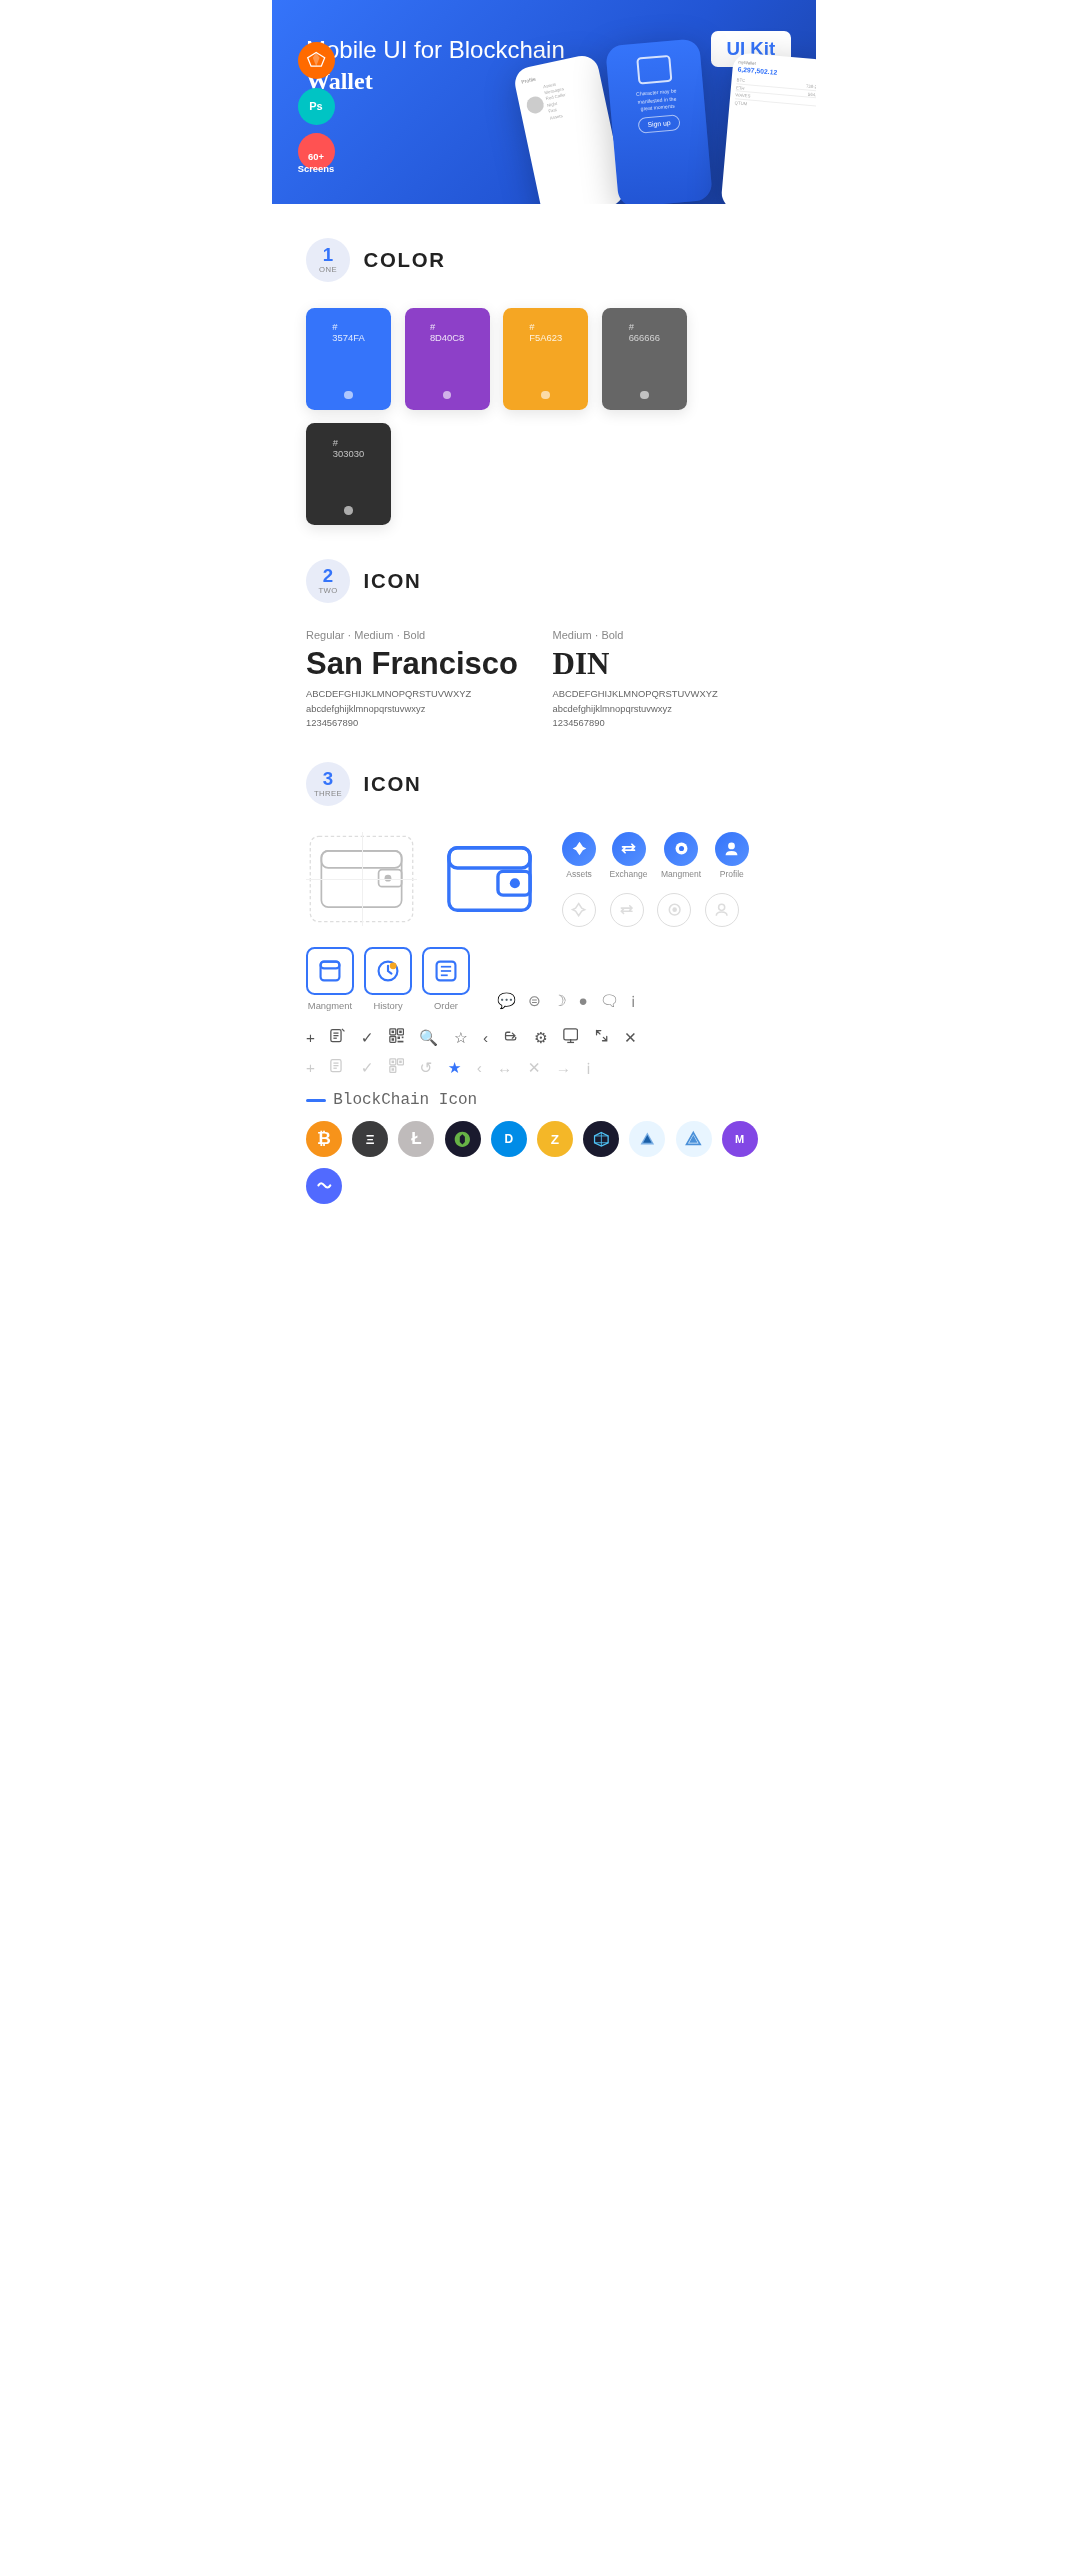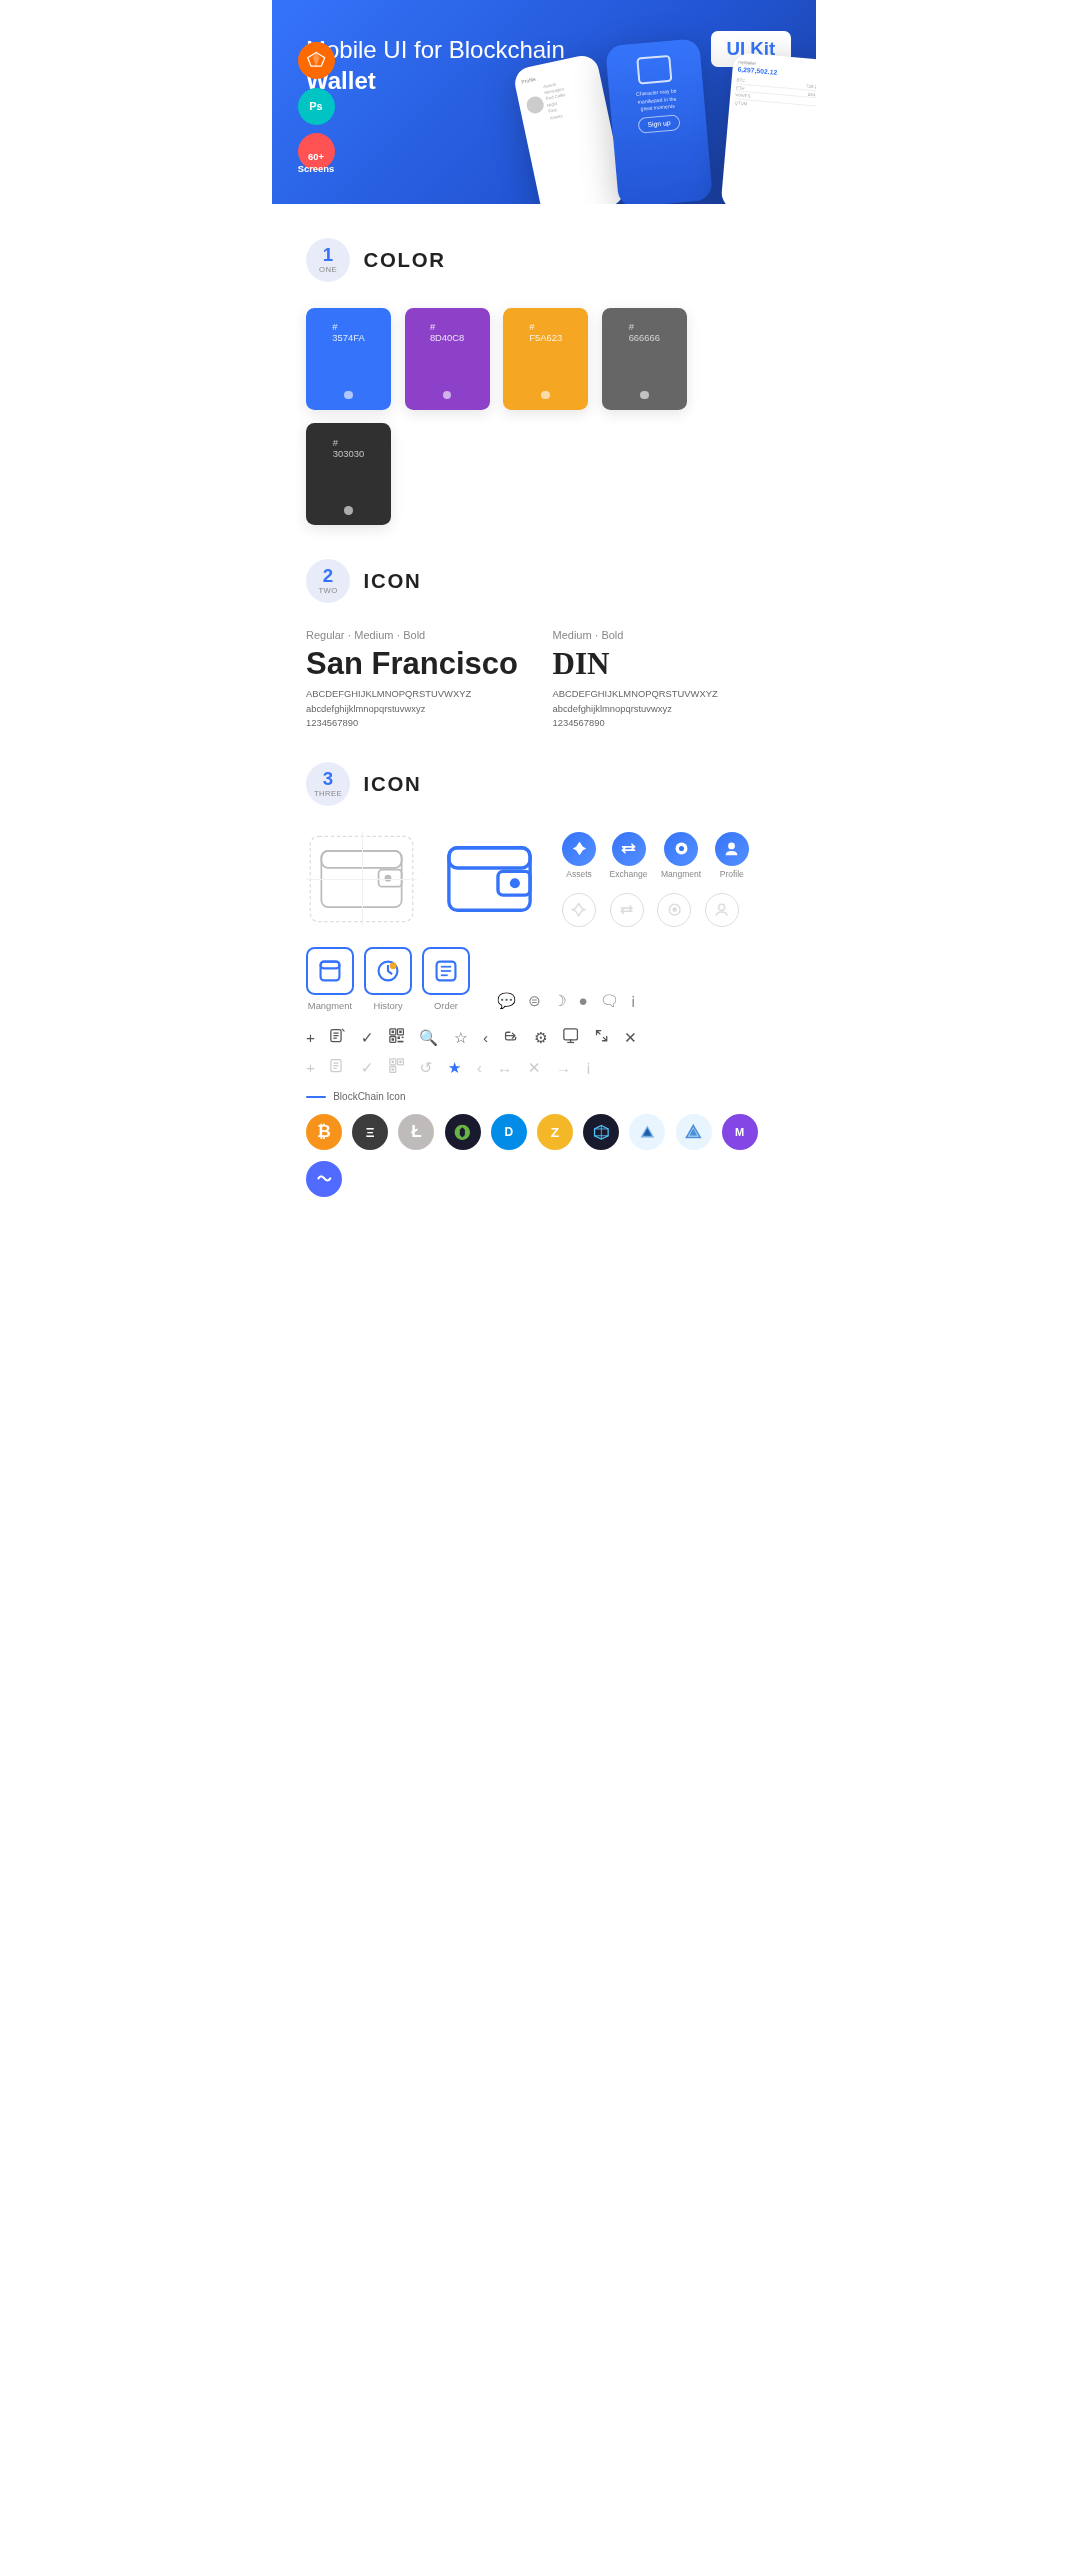--- a/index.html
+++ b/index.html
@@ -13,21 +13,21 @@
       overflow: hidden;
       min-height: 204px;
     }
     .hero-title {
       color: #fff;
       font-size: 24px;
       font-weight: 400;
       line-height: 1.3;
       max-width: 272px;
     }
-    .hero-title strong { font-weight: 800; }
+    .hero-title strong { font-weight: 800; font-family: Liberation Serif, serif; }
     .ui-kit-badge {
       position: absolute;
       top: 31px;
       right: 25.5px;
       background: #fff;
       color: #3574FA;
       font-size: 18.7px;
       font-weight: 700;
       padding: 6.8px 15.3px;
       border-radius: 6.8px;
@@ -167,21 +167,21 @@
 
     .icon-tools-row { display: flex; gap: 15.3px; flex-wrap: wrap; align-items: center; margin-bottom: 10.2px; }
     .icon-tool { font-size: 15.3px; color: #555; }
 
     .icon-tools-row-gray { display: flex; gap: 15.3px; flex-wrap: wrap; align-items: center; margin-bottom: 13.6px; }
     .icon-tool-gray { font-size: 15.3px; color: #ccc; }
     .icon-tool-gray.blue { color: #3574FA; }
 
     .blockchain-label-row { display: flex; align-items: center; gap: 6.8px; margin-bottom: 12px; }
     .blockchain-label-line { width: 20.4px; height: 2.6px; background: #3574FA; border-radius: 1.7px; }
-    .blockchain-label-text { font-size: 10px; color: #666; }
+    .blockchain-label-text { font-size: 16px; color: #666; font-family: Liberation Mono, monospace; }
 
     .crypto-icons-row { display: flex; gap: 10.2px; flex-wrap: wrap; align-items: center; }
     .crypto-icon { width: 36px; height: 36px; border-radius: 50%; display: flex; align-items: center; justify-content: center; font-size: 17px; font-weight: 700; flex-shrink: 0; }
     .crypto-btc { background: #F7931A; color: #fff; }
     .crypto-eth { background: #3C3C3D; color: #fff; }
     .crypto-ltc { background: #BFBBBB; color: #fff; }
     .crypto-dash { background: #008CE7; color: #fff; }
     .crypto-zcash { background: #F4B728; color: #fff; }
     .crypto-matic { background: #8247E5; color: #fff; }
   </style>

